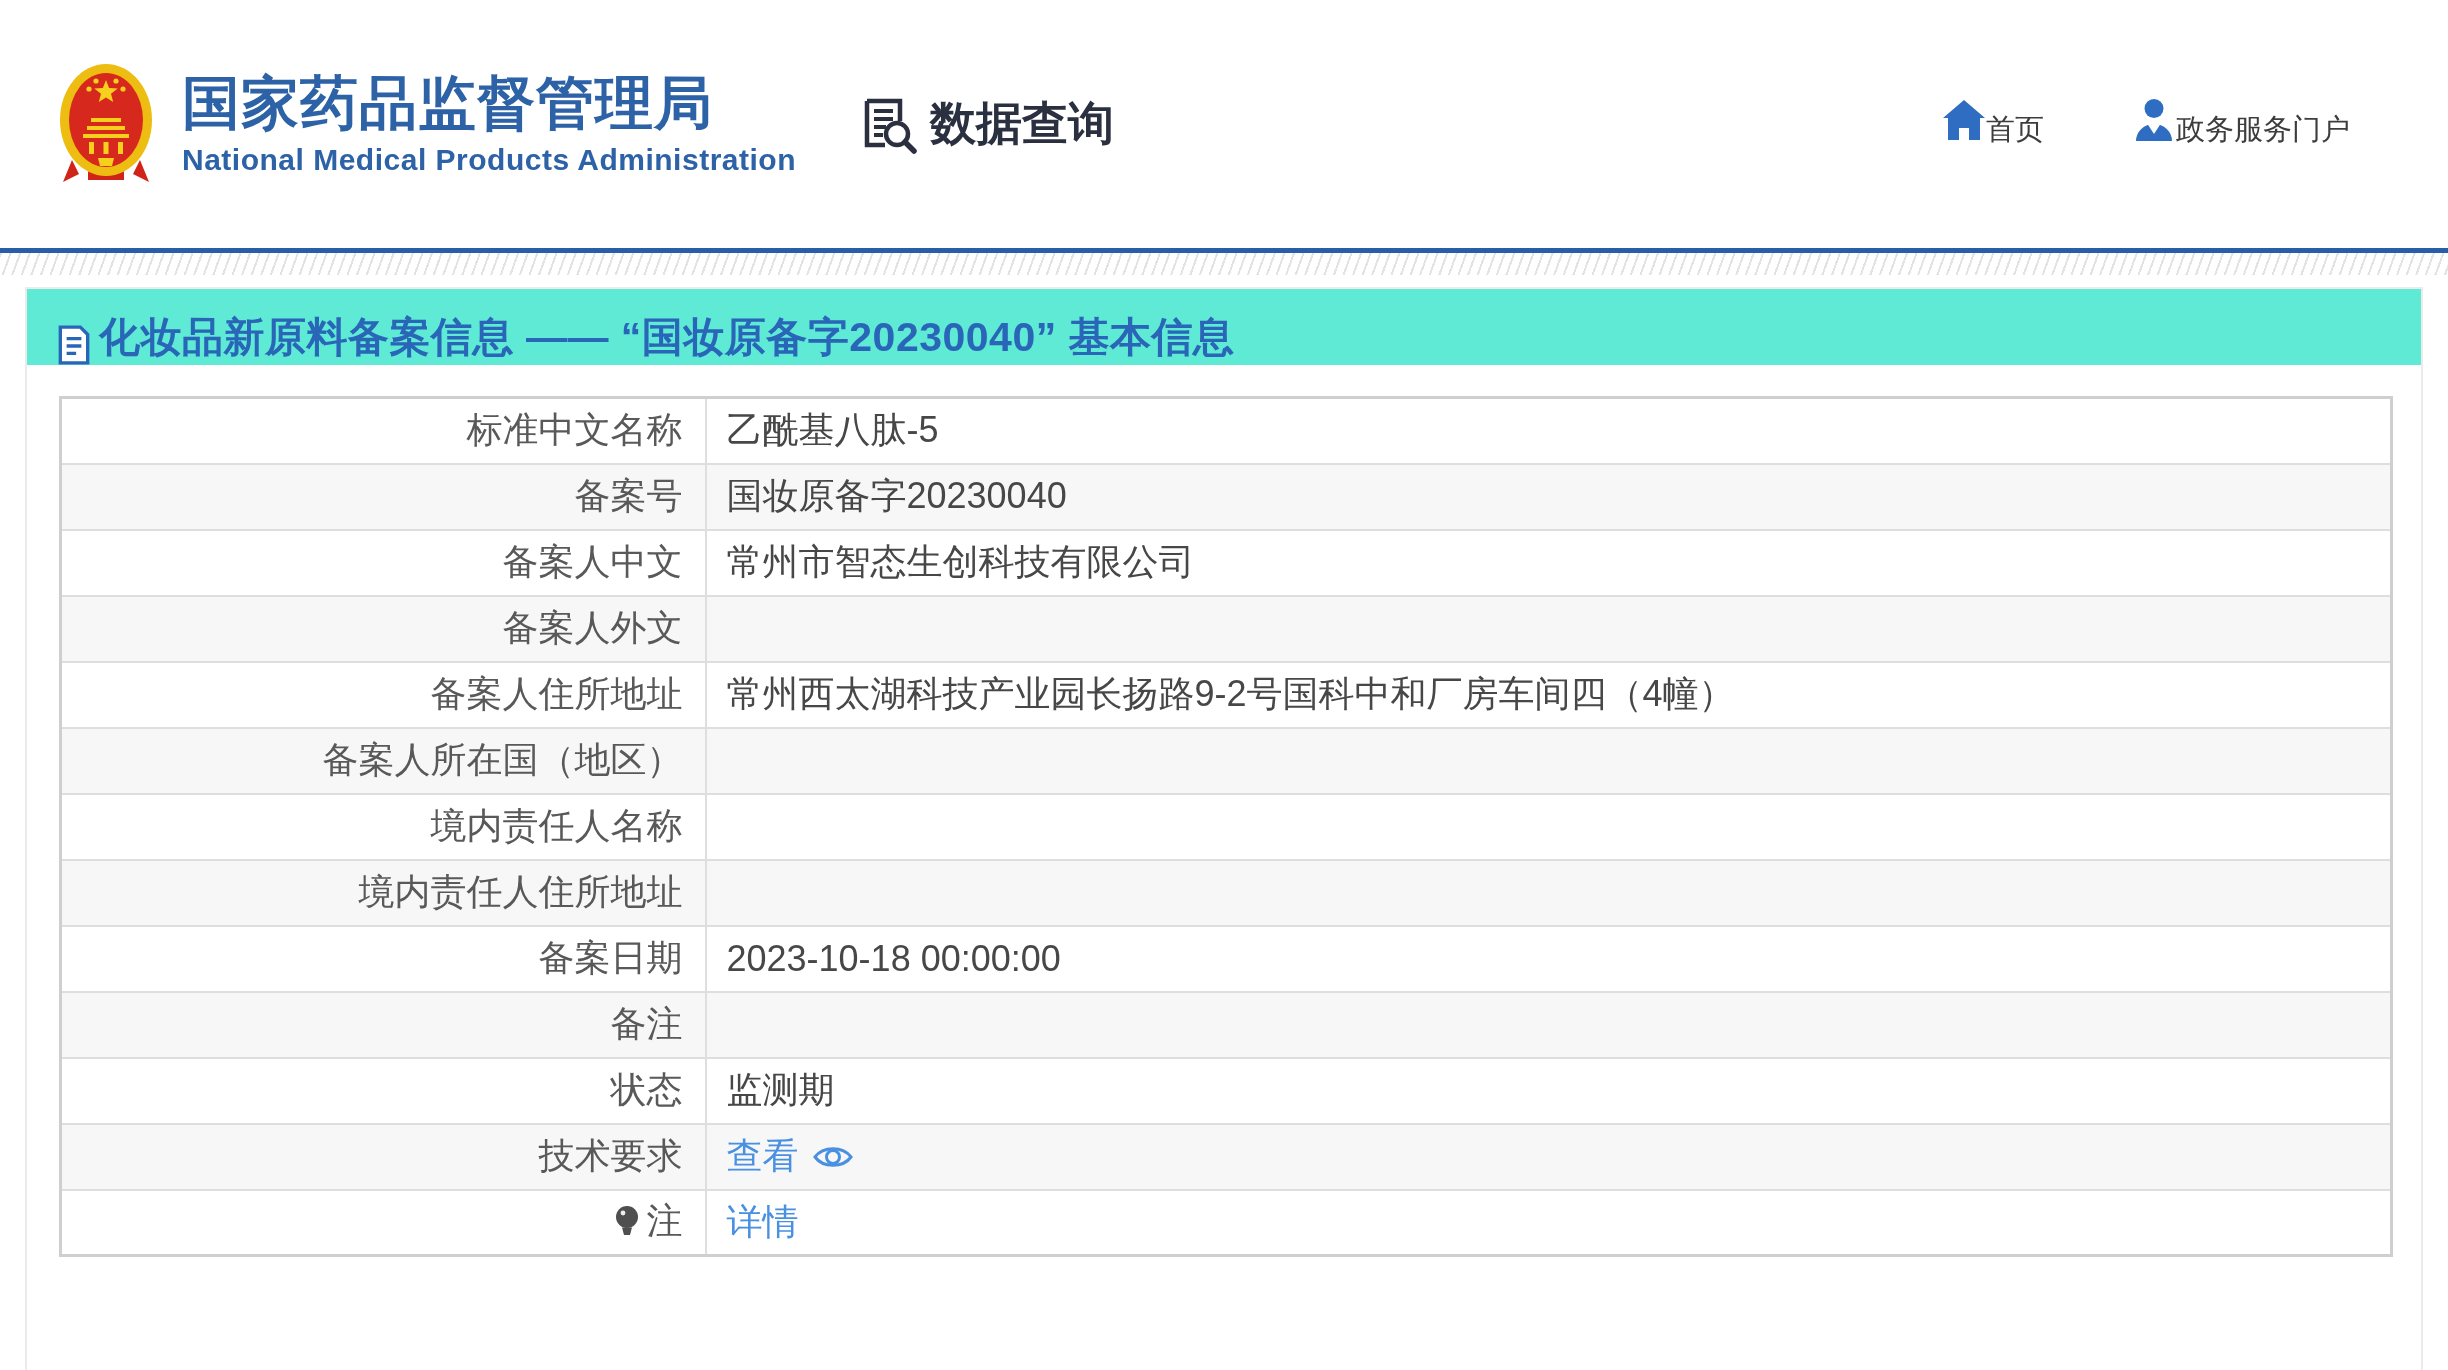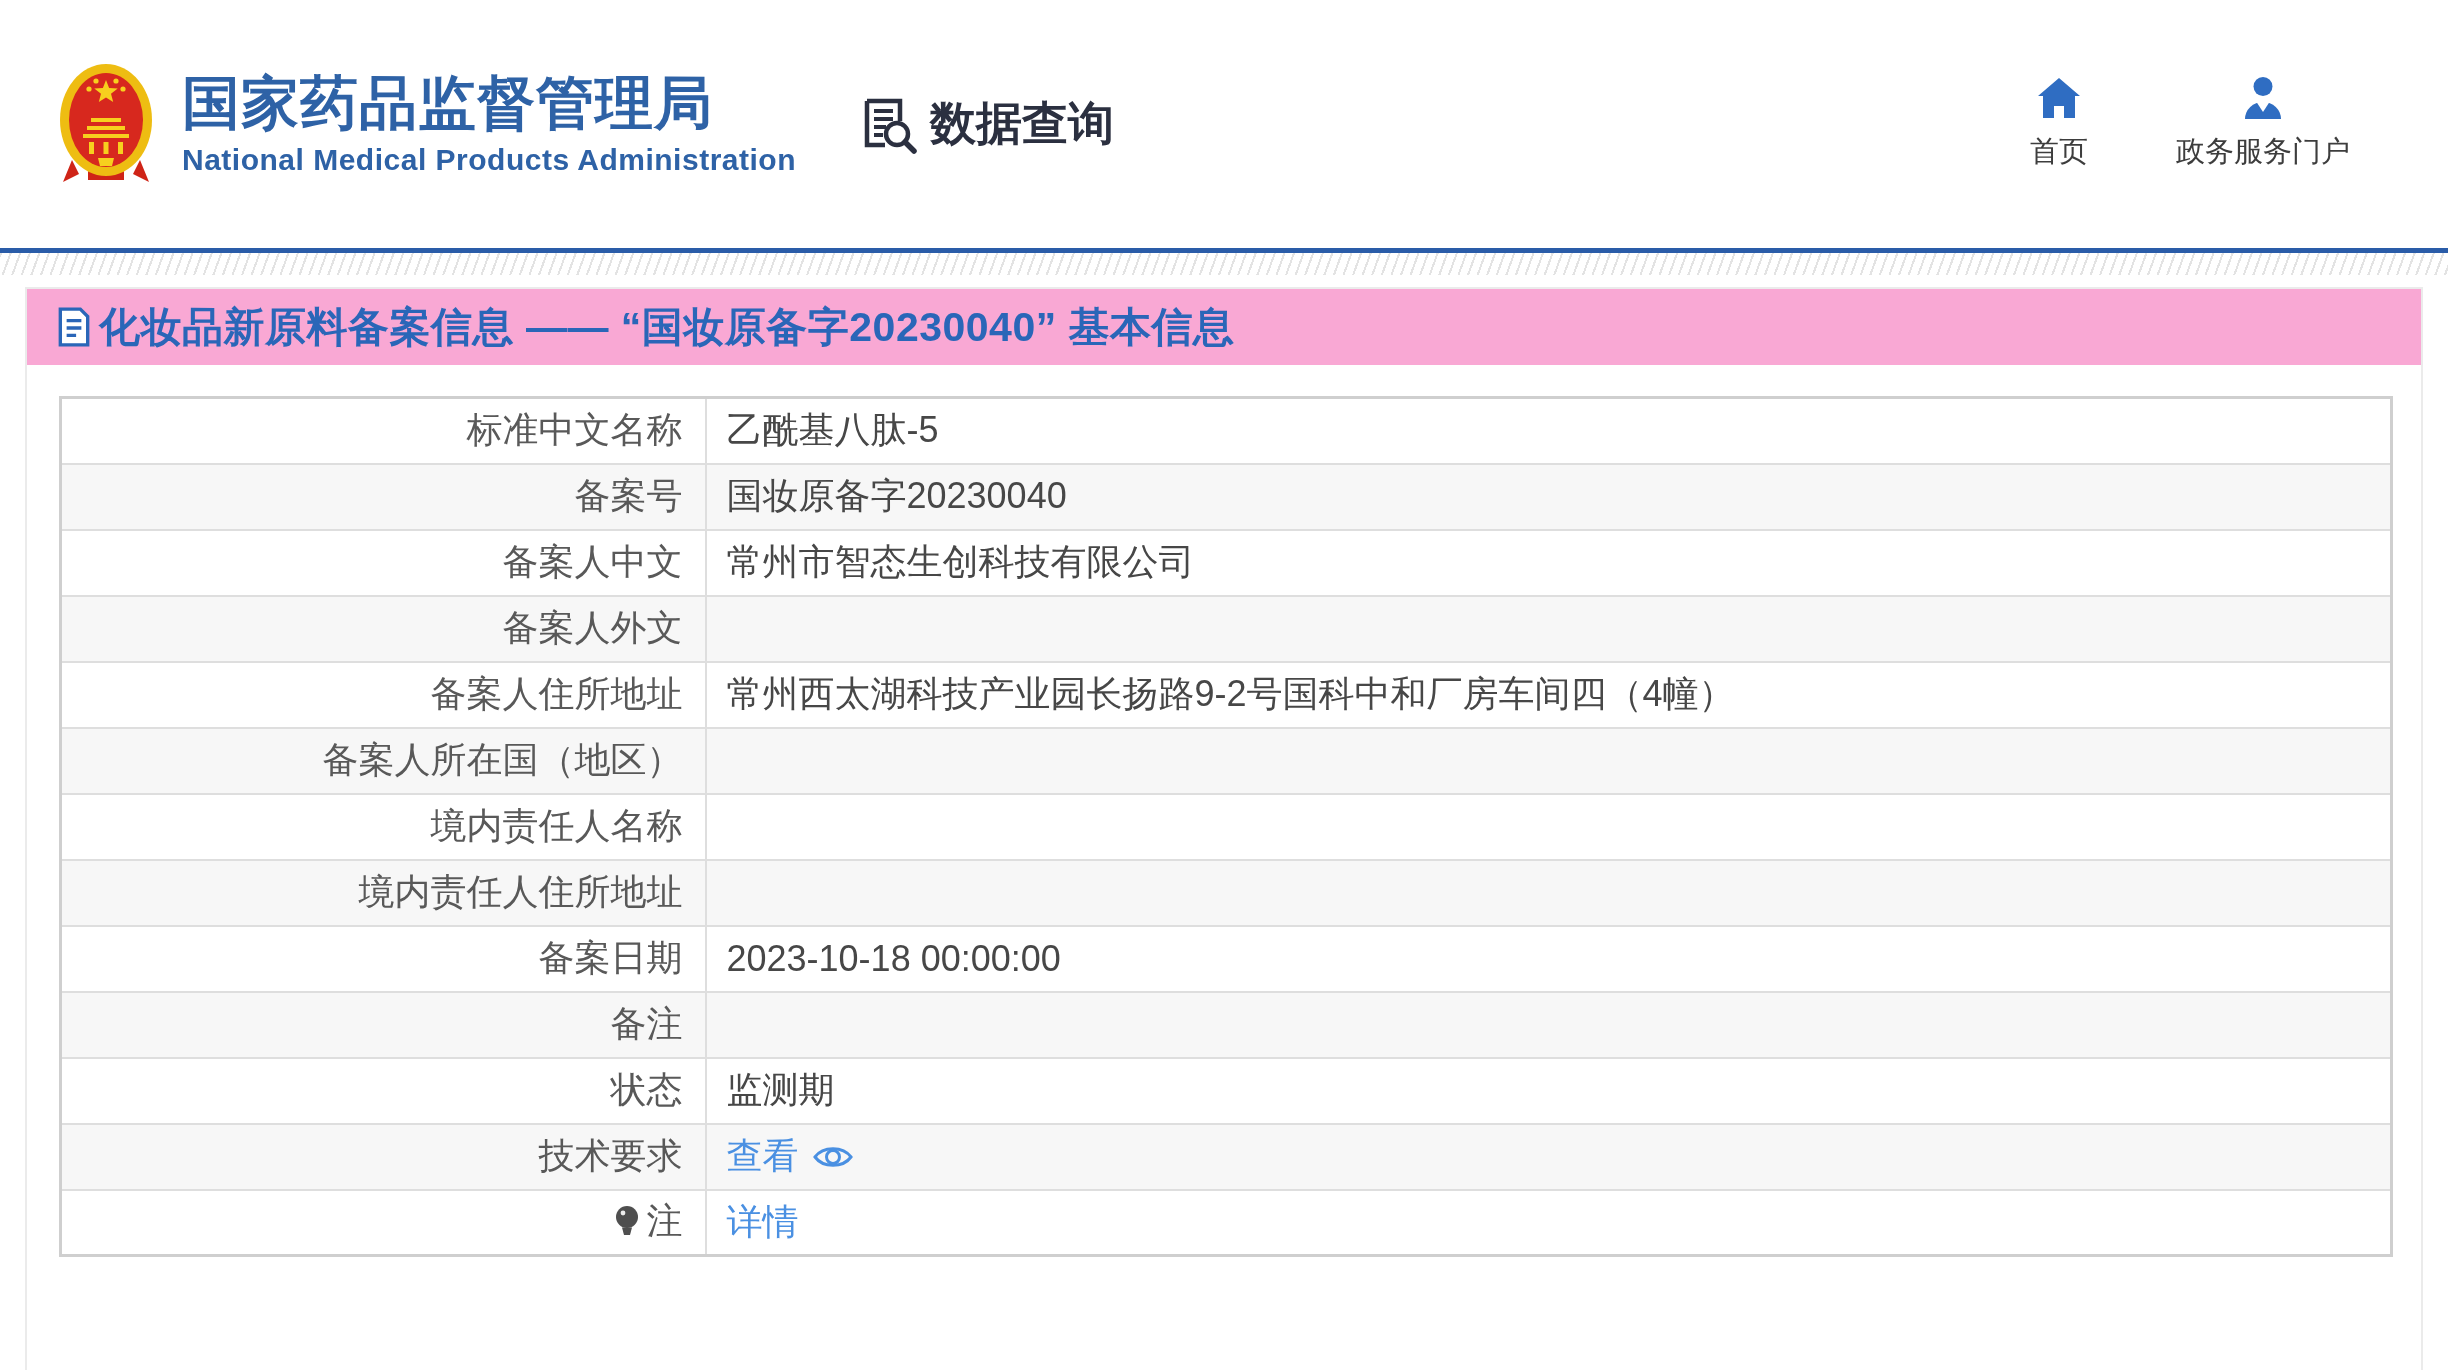--- a/index.html
+++ b/index.html
@@ -10,32 +10,32 @@
   .header { height:248px; display:flex; align-items:center; padding-left:58px; background:#fff; }
   .brand { display:flex; align-items:center; cursor:pointer; }
   .emblem { width:96px; height:124px; flex:0 0 auto; }
   .brand-text { margin-left:28px; }
   .org-zh { font-size:58px; font-weight:700; color:#2e62a6; letter-spacing:1px; line-height:1.1; }
   .org-en { font-size:30px; font-weight:700; color:#2e62a6; margin-top:8px; letter-spacing:0.5px;text-align:right; }
   .query { display:flex; align-items:center; margin-left:58px; cursor:default; }
   .query-icon { width:64px; height:64px; margin-right:12px; }
   .query-label { font-size:46px; font-weight:600; color:#2b3040; }
   .nav { margin-left:auto; display:flex; gap:88px; padding-right:98px; }
-  .nav-item { display:flex; flex-direction:column; align-items:center; cursor:pointer; }
+  .nav-item { display:flex; flex-direction:row; align-items:flex-start; cursor:pointer; }
   .nav-icon { width:44px; height:44px; }
   .nav-label { font-size:29px; color:#3d3d3d; margin-top:12px; white-space:nowrap; }
 
   .blue-line { height:5px; background:#2a5ca8; }
   .hatch { height:22px; background-color:#fff;
            background-image:repeating-linear-gradient(110deg,#e3e3e3 0 2px,transparent 2px 9px); }
 
   
   .panel { width:2398px; margin:12px 0 0 25px; height:1089px; background:#fff;
            border:2px solid #ebebeb; }
-  .panel-title { height:76px; background:#f9a8d4; display:flex; align-items:center; padding-left:30px; }
+  .panel-title { height:76px; background:#5eead4; display:flex; align-items:flex-end; padding-left:30px; }
   .title-icon { width:34px; height:40px; margin-right:8px; flex:0 0 auto; }
   .title-text { font-size:41px; font-weight:600; color:#2a66b8; letter-spacing:0.5px; }
 
   
   .table-wrap { margin:31px 0 0 32px; }
   table.info { border-collapse:collapse; width:2334px; table-layout:fixed; border:3px solid #cfcfcf; }
   table.info tr { height:66px; }
   table.info tbody tr:nth-child(even) { background:#f7f7f7; }
   table.info th, table.info td { border:2px solid #dedede; font-size:36px; font-weight:400; vertical-align:middle; }
   table.info th { width:645px; text-align:right; padding-right:22px; color:#595959; }

